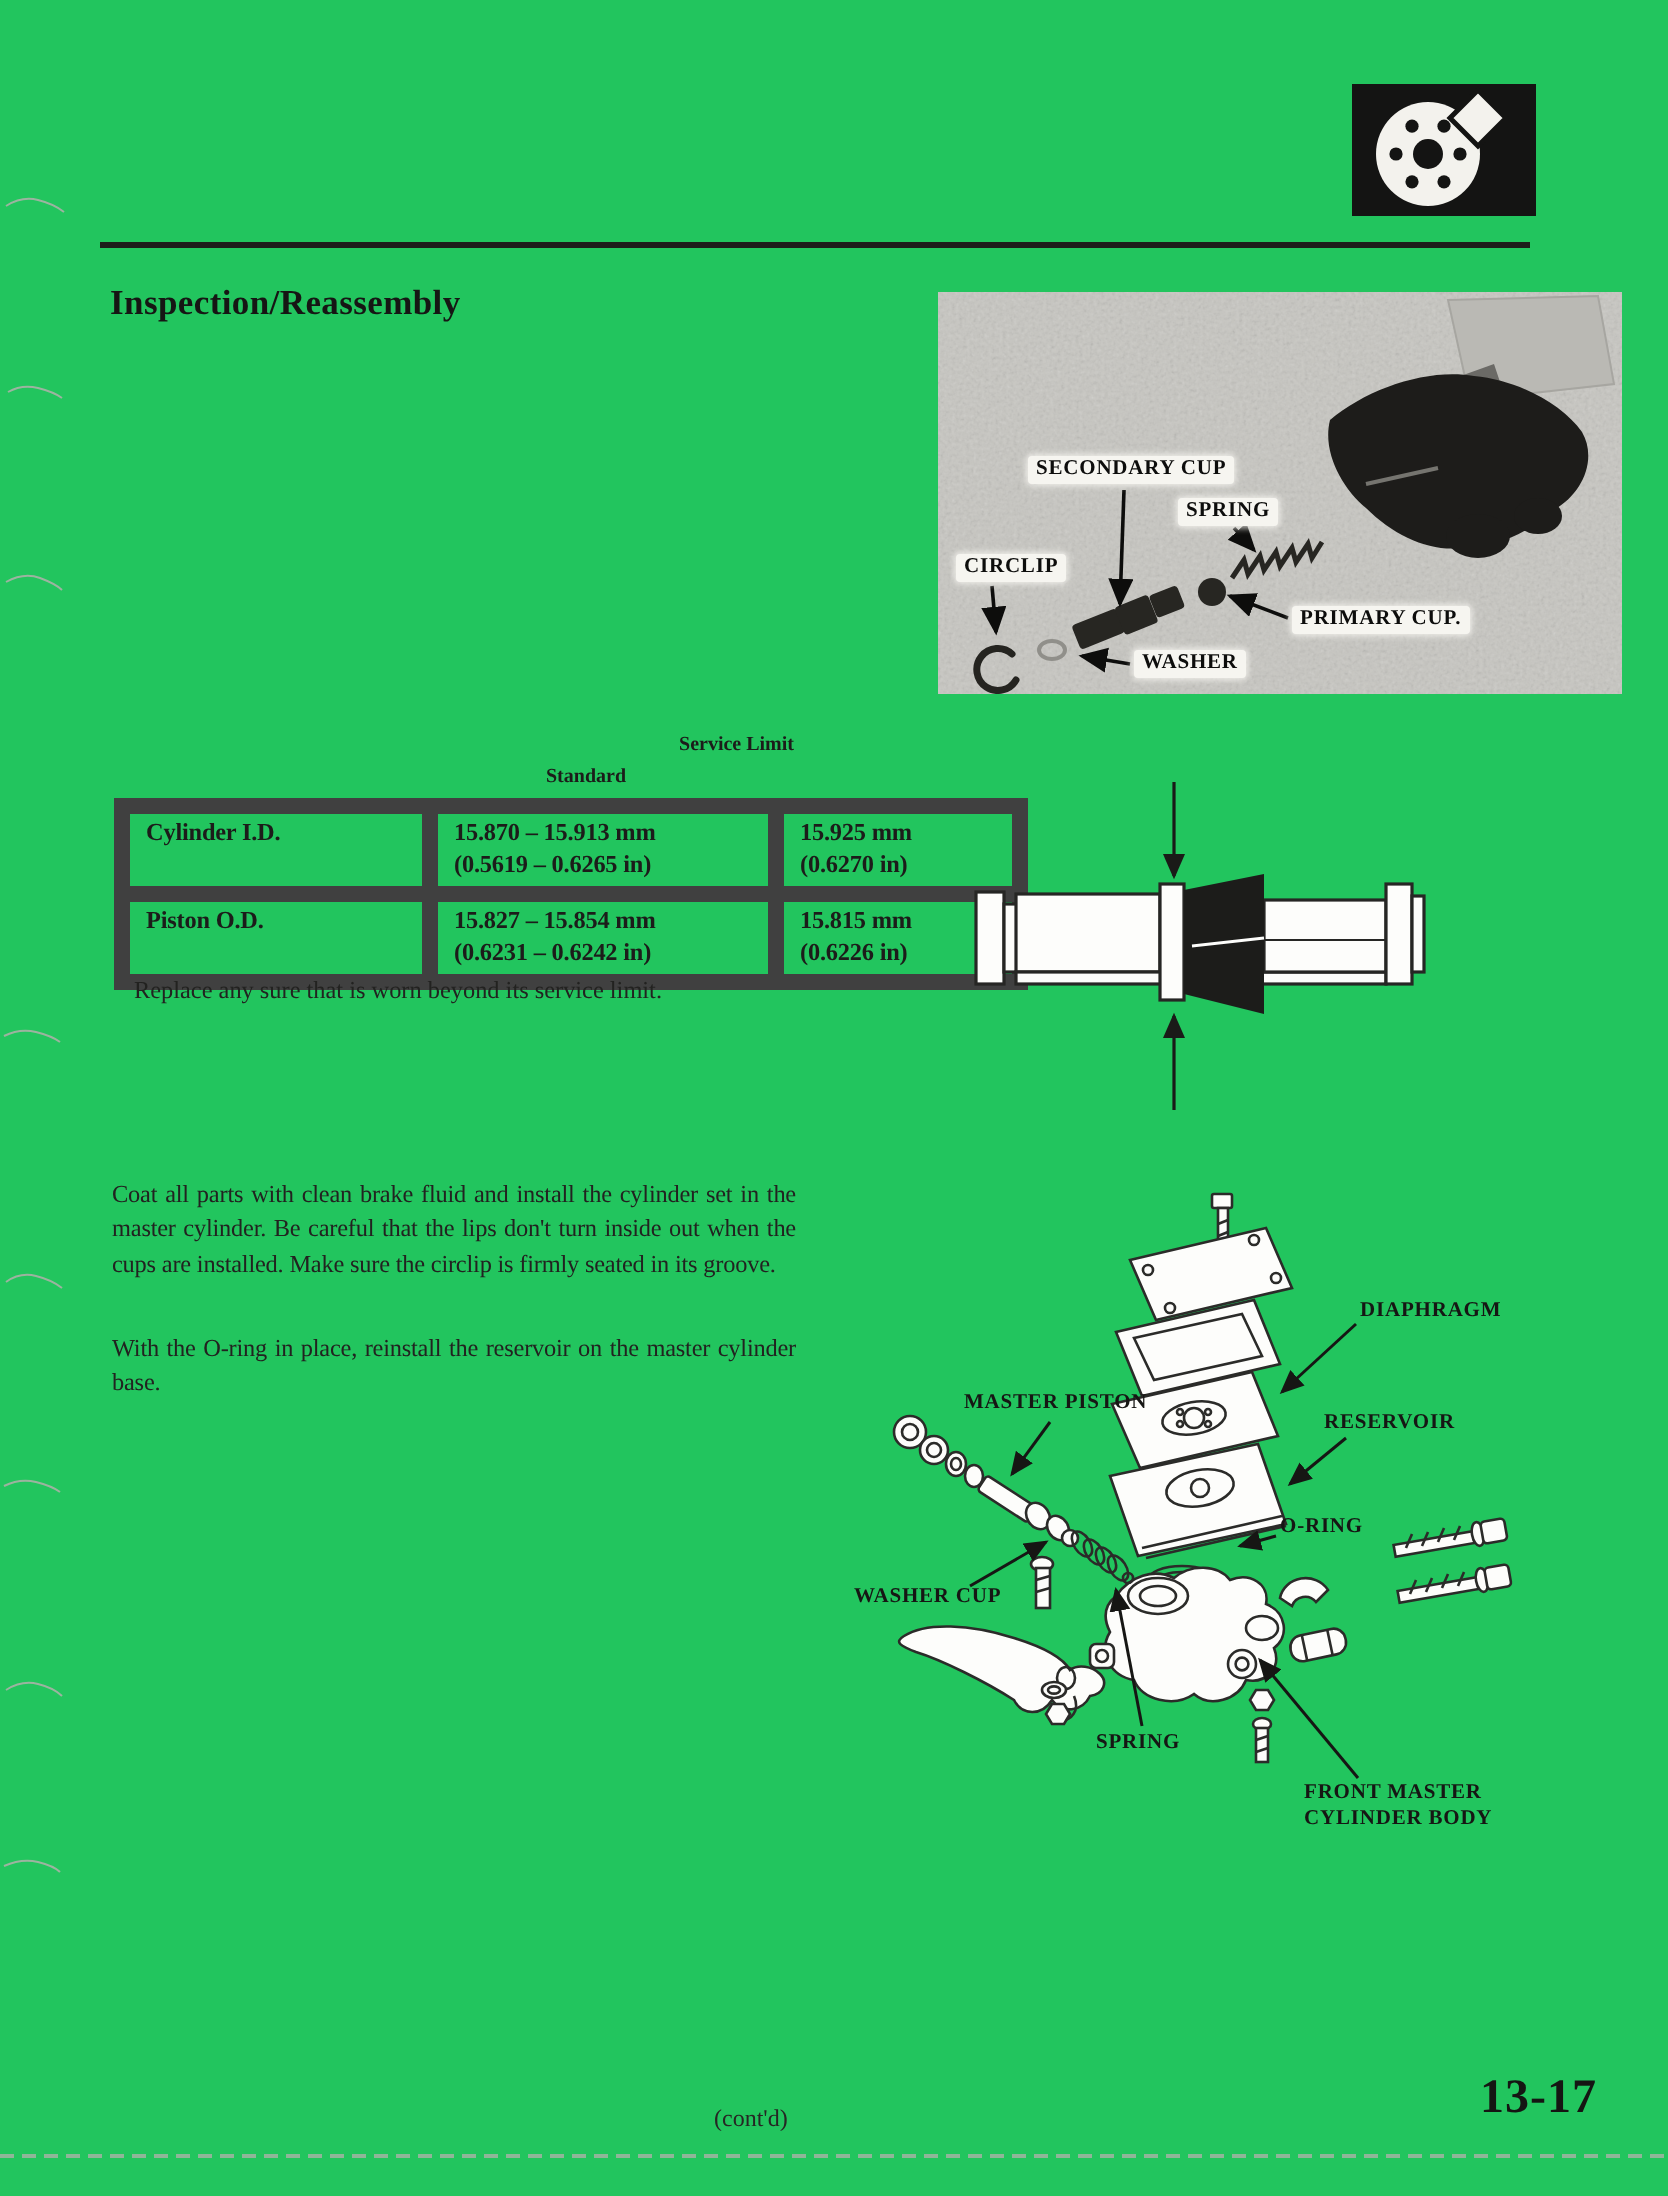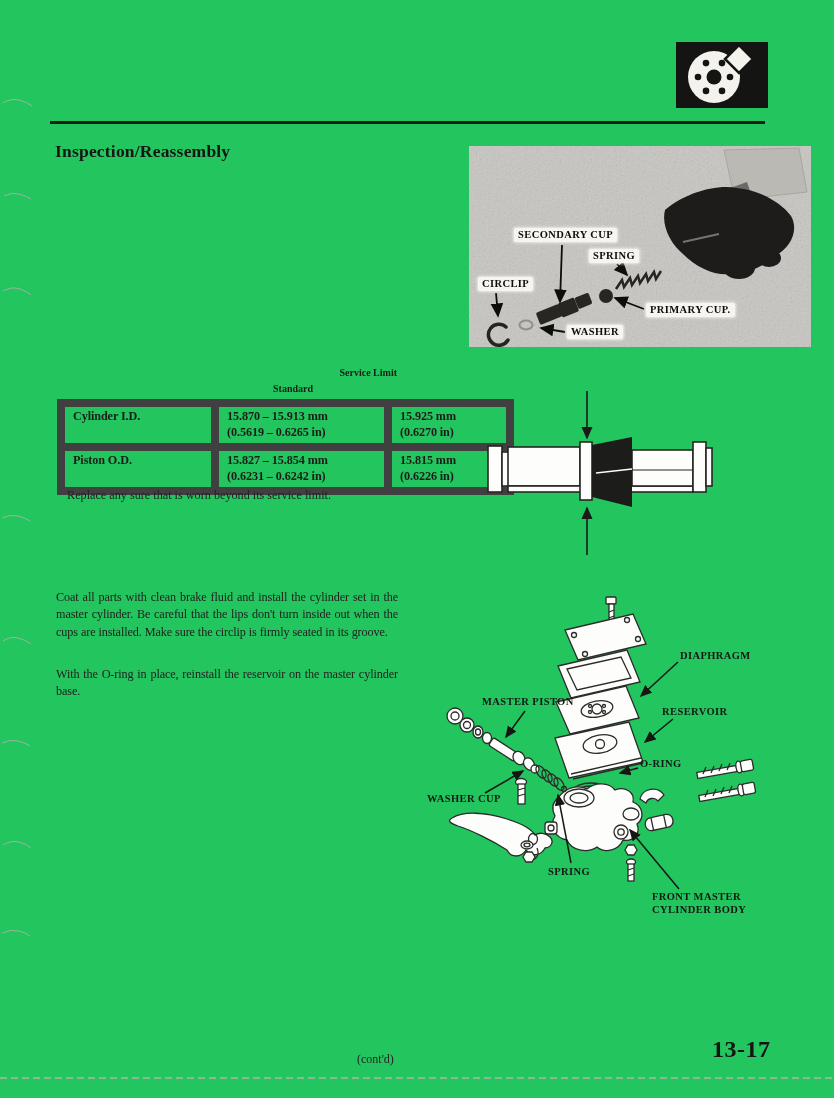--- a/index.html
+++ b/index.html
@@ -58,21 +58,21 @@
   .exploded-fig{position:absolute;left:425px;top:592px;width:345px;height:340px;}
   .exploded-fig svg{position:absolute;left:0;top:0;}
   .xlabel{
     position:absolute;font-size:10.5px;font-weight:700;letter-spacing:.4px;
     color:#161614;white-space:nowrap;line-height:13px;
   }
   .xlabel.wrap{white-space:normal;width:100px;}
   
   .contd{position:absolute;left:357px;top:1012px;font-size:12px;color:#262624;margin-top:40px;}
   .page-number{
-    position:absolute;left:712px;top:1036px;
+    position:absolute;left:740px;top:1036px;
     font-size:24px;font-weight:700;letter-spacing:.5px;color:#151513;
   }
   .bottom-scan-line{
     position:absolute;left:0;top:1077px;width:834px;height:2px;opacity:.75;
     background:repeating-linear-gradient(90deg,#b3b1ac 0 7px,transparent 7px 11px);
   }
   .margin-artifacts{position:absolute;left:0;top:0;}
 </style>
 </head>
 <body>

